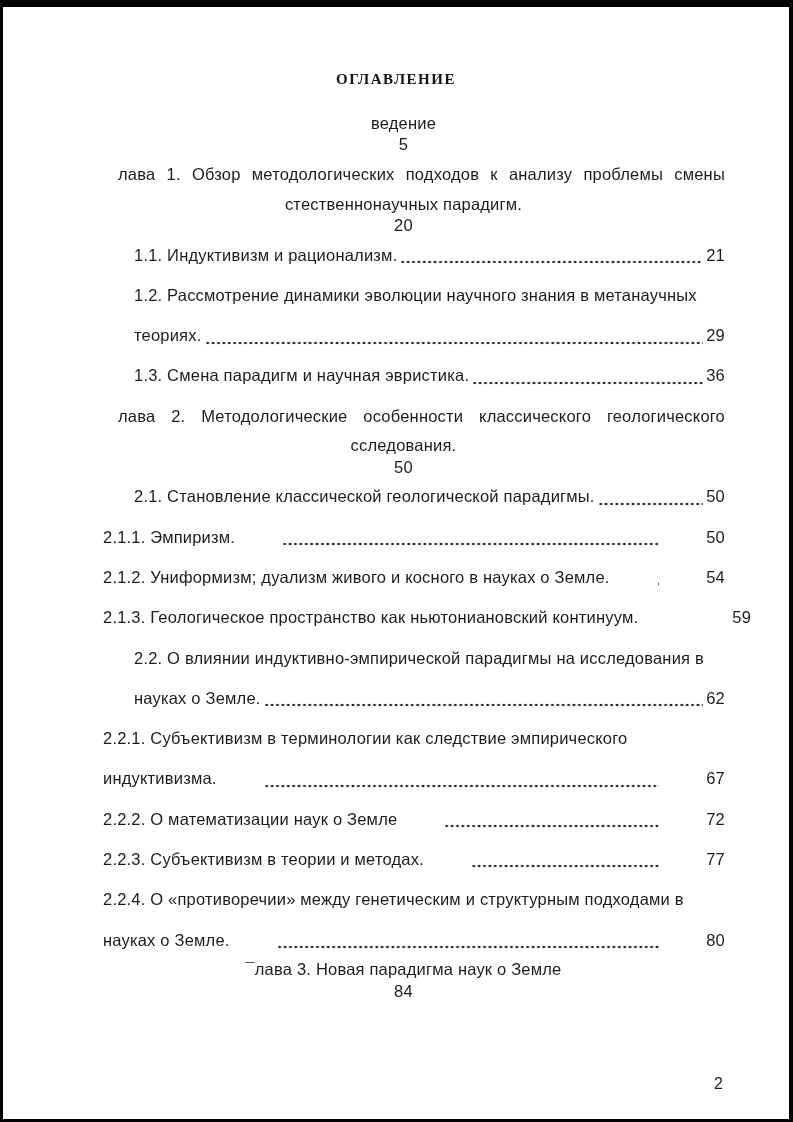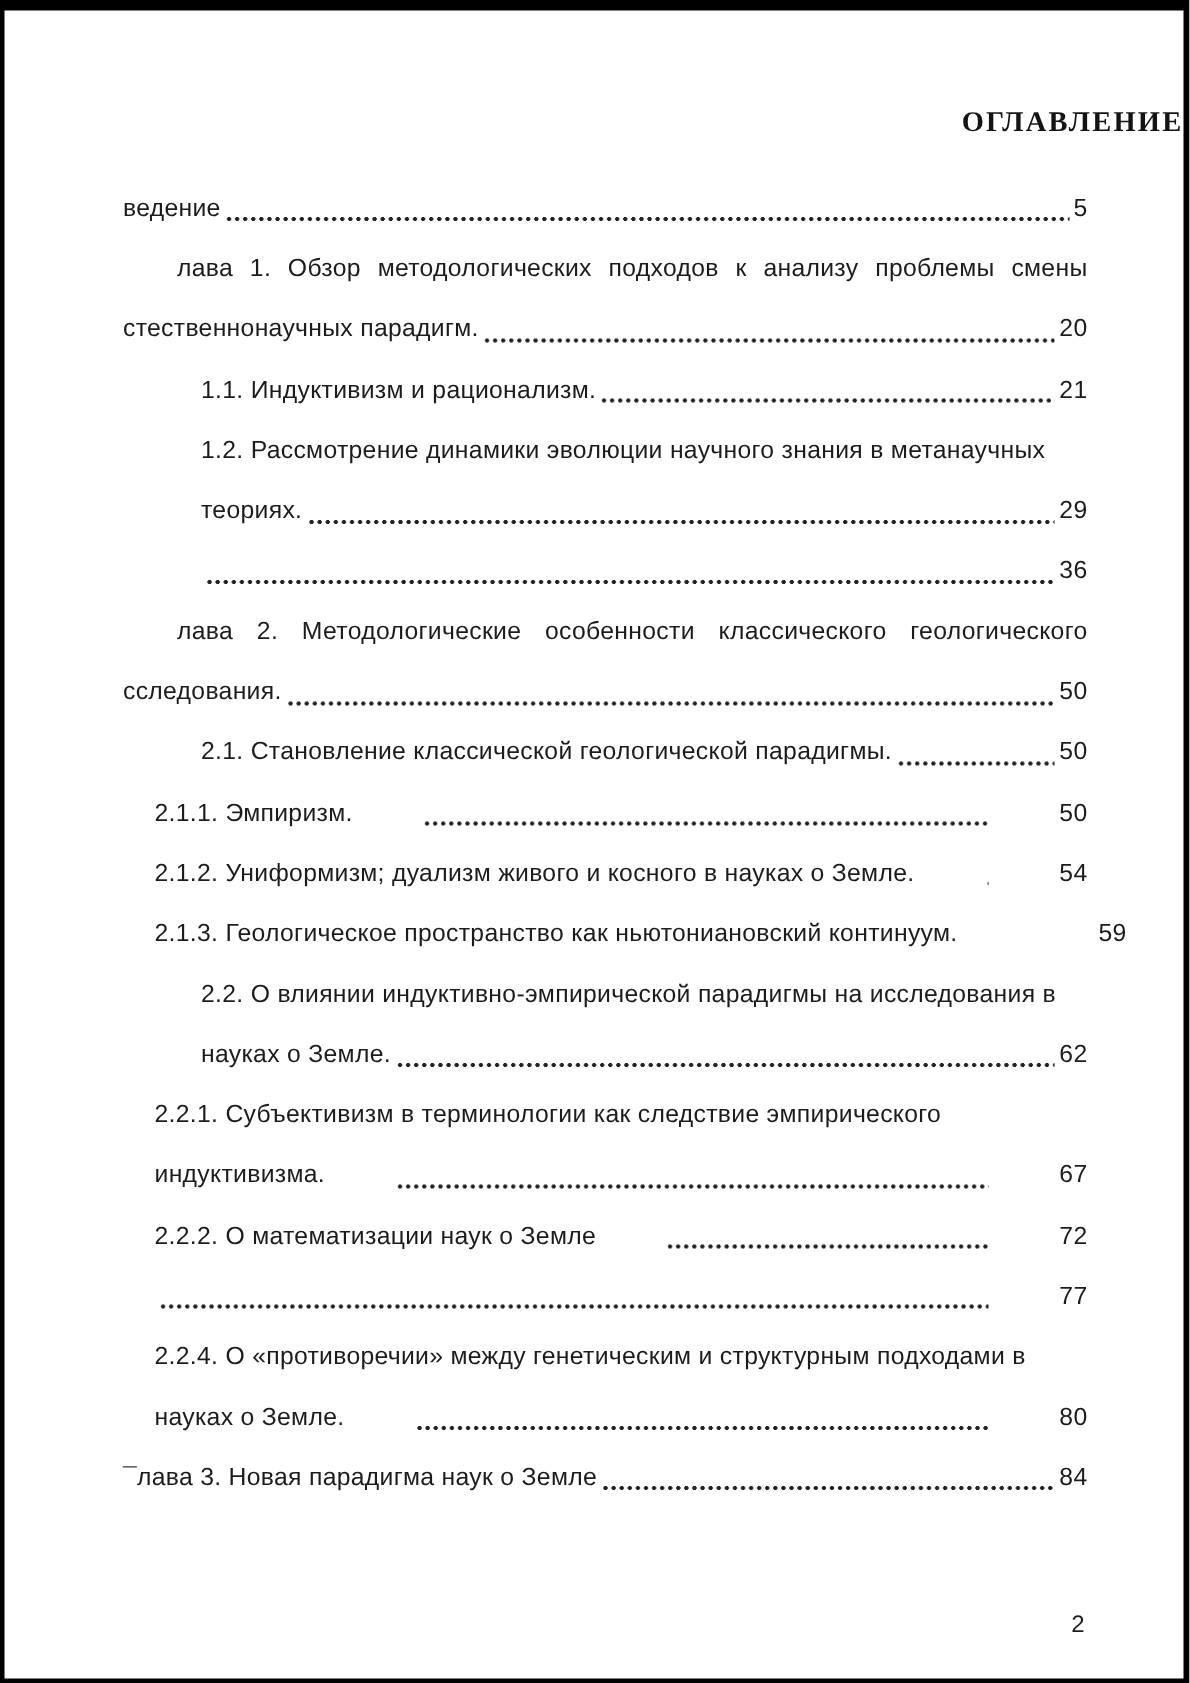--- a/index.html
+++ b/index.html
@@ -15,23 +15,23 @@
     background: #ffffff;
     border-style: solid;
     border-color: #000000;
     border-width: 7px 4px 3px 3px;
     font-family: "Liberation Sans", "DejaVu Sans", sans-serif;
     color: #1c1c1c;
     overflow: hidden;
   }
   .title {
     margin: 64px 0 0 0;
-    text-align: right;
+    text-align: center;
     font-family: "Liberation Serif", "DejaVu Serif", serif;
-    font-size: 19px;
+    font-size: 15px;
     font-weight: 600;
     letter-spacing: 1.5px;
     color: #141414;
   }
   .toc {
     margin: 26px 64px 0 79px;
     font-size: 16.5px;
     letter-spacing: 0.2px;
   }
   .toc-line {
@@ -41,21 +41,21 @@
     white-space: nowrap;
   }
   .toc-line.justify {
     display: block;
     white-space: normal;
     text-align: justify;
     text-align-last: justify;
     line-height: 40.3px;
     margin-left: 36px;
   }
-  .indent-0 { padding-left: 0; }
+  .indent-0 { padding-left: 0; flex-direction: column; }
   .indent-1 { padding-left: 8px; margin-left: 44px; }
   .indent-2 { padding-left: 21px; gap: 44px; }
   .toc-text {
     flex: 0 0 auto;
   }
   .leader {
     flex: 1 1 auto;
     height: 4px;
     margin: 0 3px;
     align-self: center;
@@ -100,20 +100,21 @@
       </div>
       <div class="toc-line indent-1">
         <span class="toc-text">1.2. Рассмотрение динамики эволюции научного знания в метанаучных</span>
       </div>
       <div class="toc-line indent-1">
         <span class="toc-text">теориях.</span>
         <span class="leader"></span>
         <span class="toc-page">29</span>
       </div>
       <div class="toc-line indent-1">
+        <span class="toc-text">1.3. Смена парадигм и научная эвристика.</span>
         <span class="leader"></span>
         <span class="toc-page">36</span>
       </div>
       <div class="toc-line indent-0 justify"><span class="toc-text">лава 2. Методологические особенности классического геологического</span></div>
       <div class="toc-line indent-0">
         <span class="toc-text">сследования.</span>
         <span class="leader"></span>
         <span class="toc-page">50</span>
       </div>
       <div class="toc-line indent-1">
@@ -151,20 +152,21 @@
         <span class="toc-text">индуктивизма.</span>
         <span class="leader"></span>
         <span class="toc-page">67</span>
       </div>
       <div class="toc-line indent-2">
         <span class="toc-text">2.2.2. О математизации наук о Земле</span>
         <span class="leader"></span>
         <span class="toc-page">72</span>
       </div>
       <div class="toc-line indent-2">
+        <span class="toc-text">2.2.3. Субъективизм в теории и методах.</span>
         <span class="leader"></span>
         <span class="toc-page">77</span>
       </div>
       <div class="toc-line indent-2">
         <span class="toc-text">2.2.4. О «противоречии» между генетическим и структурным подходами в</span>
       </div>
       <div class="toc-line indent-2">
         <span class="toc-text">науках о Земле.</span>
         <span class="leader"></span>
         <span class="toc-page">80</span>

